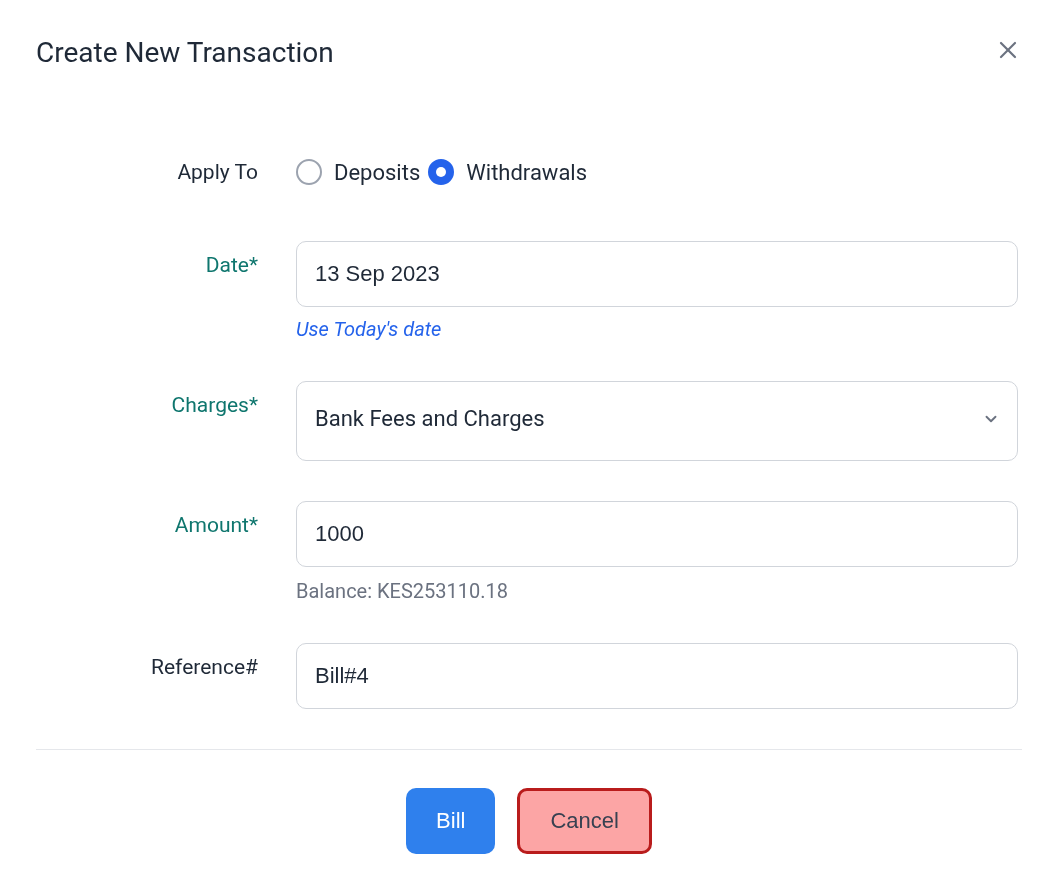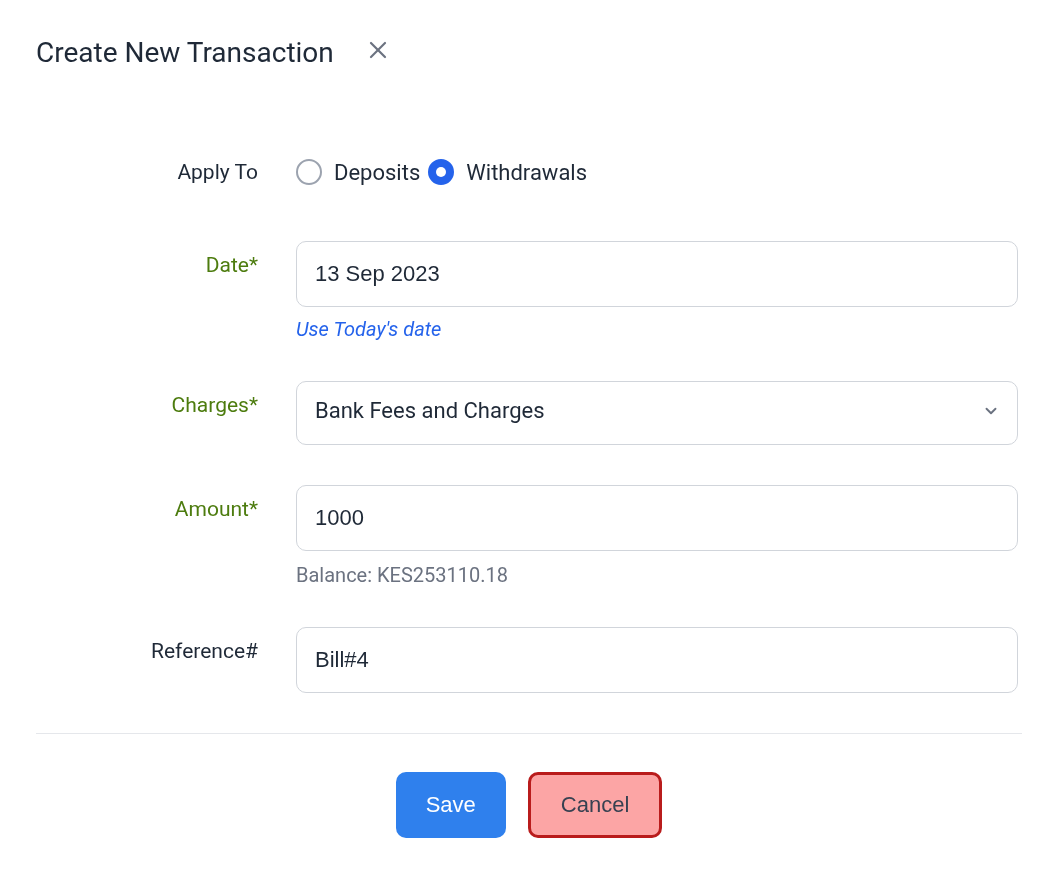--- a/index.html
+++ b/index.html
@@ -8,21 +8,21 @@
       background: #fff;
       width: 1058px;
       height: 878px;
       position: relative;
     }
     .modal {
       padding: 36px 36px 0 36px;
     }
     .modal-header {
       display: flex;
-      justify-content: flex-start;
+      justify-content: space-between;
       align-items: flex-start;
       gap: 30px;
     }
     .modal-title {
       font-size: 28px;
       font-weight: 400;
       color: #1f2937;
     }
     .close-btn {
       width: 28px;
@@ -52,21 +52,21 @@
       padding-right: 38px;
       padding-top: 12px;
       font-size: 21px;
       color: #1f2937;
       flex-shrink: 0;
     }
     .radio-row .label-col {
       padding-top: 0;
     }
     .label-required {
-      color: #4d7c0f;
+      color: #0f766e;
     }
     .field-col {
       flex: 1;
       max-width: 722px;
     }
     .radio-group {
       display: flex;
       align-items: center;
       gap: 8px;
     }
@@ -108,21 +108,21 @@
       border: 1px solid #d1d5db;
       border-radius: 10px;
       background: #fff;
       outline: none;
     }
     .select-wrap {
       position: relative;
     }
     .select-display {
       width: 100%;
-      height: 64px;
+      height: 80px;
       padding: 0 48px 6px 18px;
       font-size: 22px;
       color: #1f2937;
       border: 1px solid #d1d5db;
       border-radius: 10px;
       background: #fff;
       display: flex;
       align-items: center;
       cursor: pointer;
     }
@@ -246,17 +246,17 @@
     <div class="form-row">
       <div class="label-col">Reference#</div>
       <div class="field-col">
         <input type="text" class="text-input" value="Bill#4" style="">
       </div>
     </div>
 
   </div>
 
   <div class="footer">
-    <button class="btn btn-primary">Save</button>
+    <button class="btn btn-primary">Bill</button>
     <button class="btn btn-secondary">Cancel</button>
   </div>
 
 </div>
 
 </body></html>

